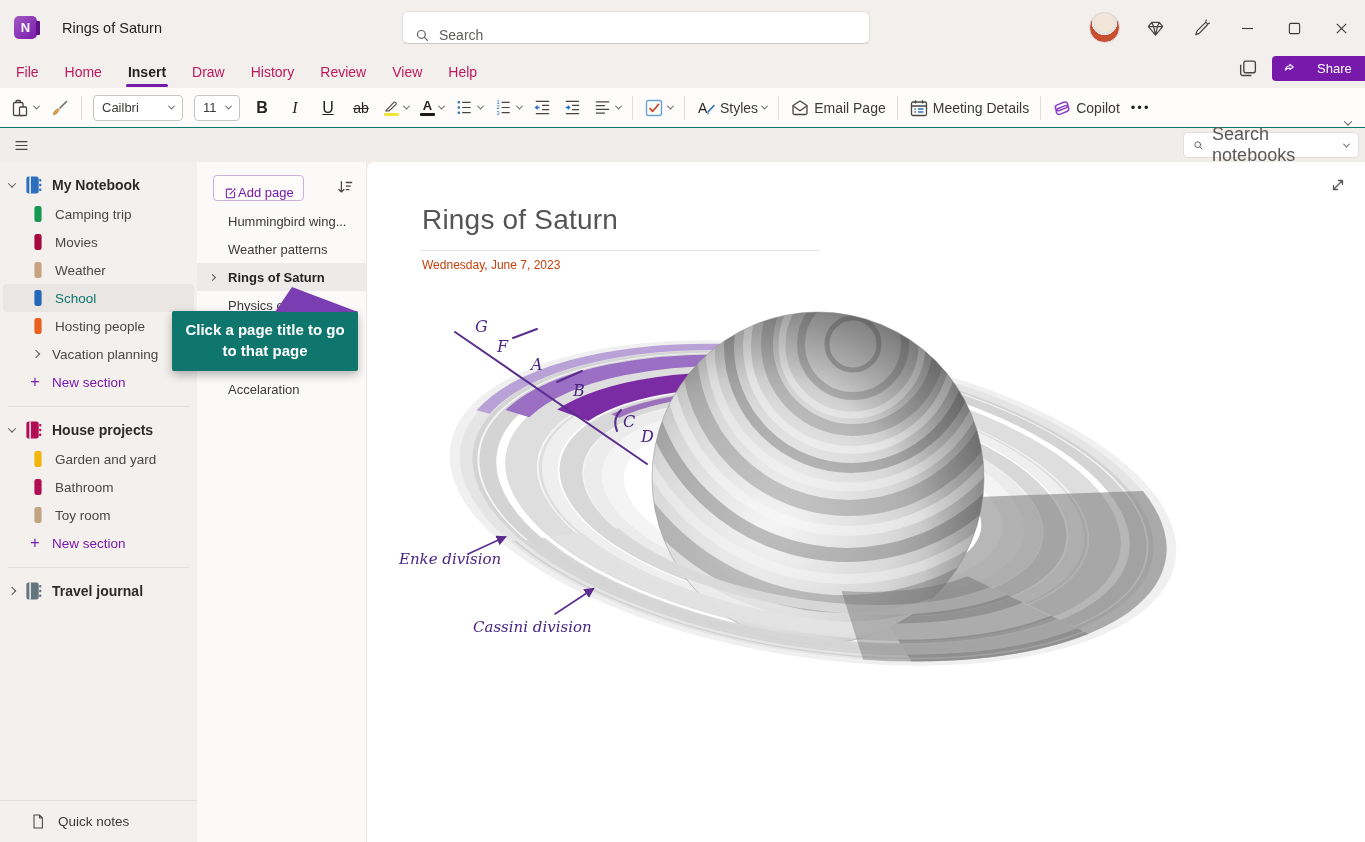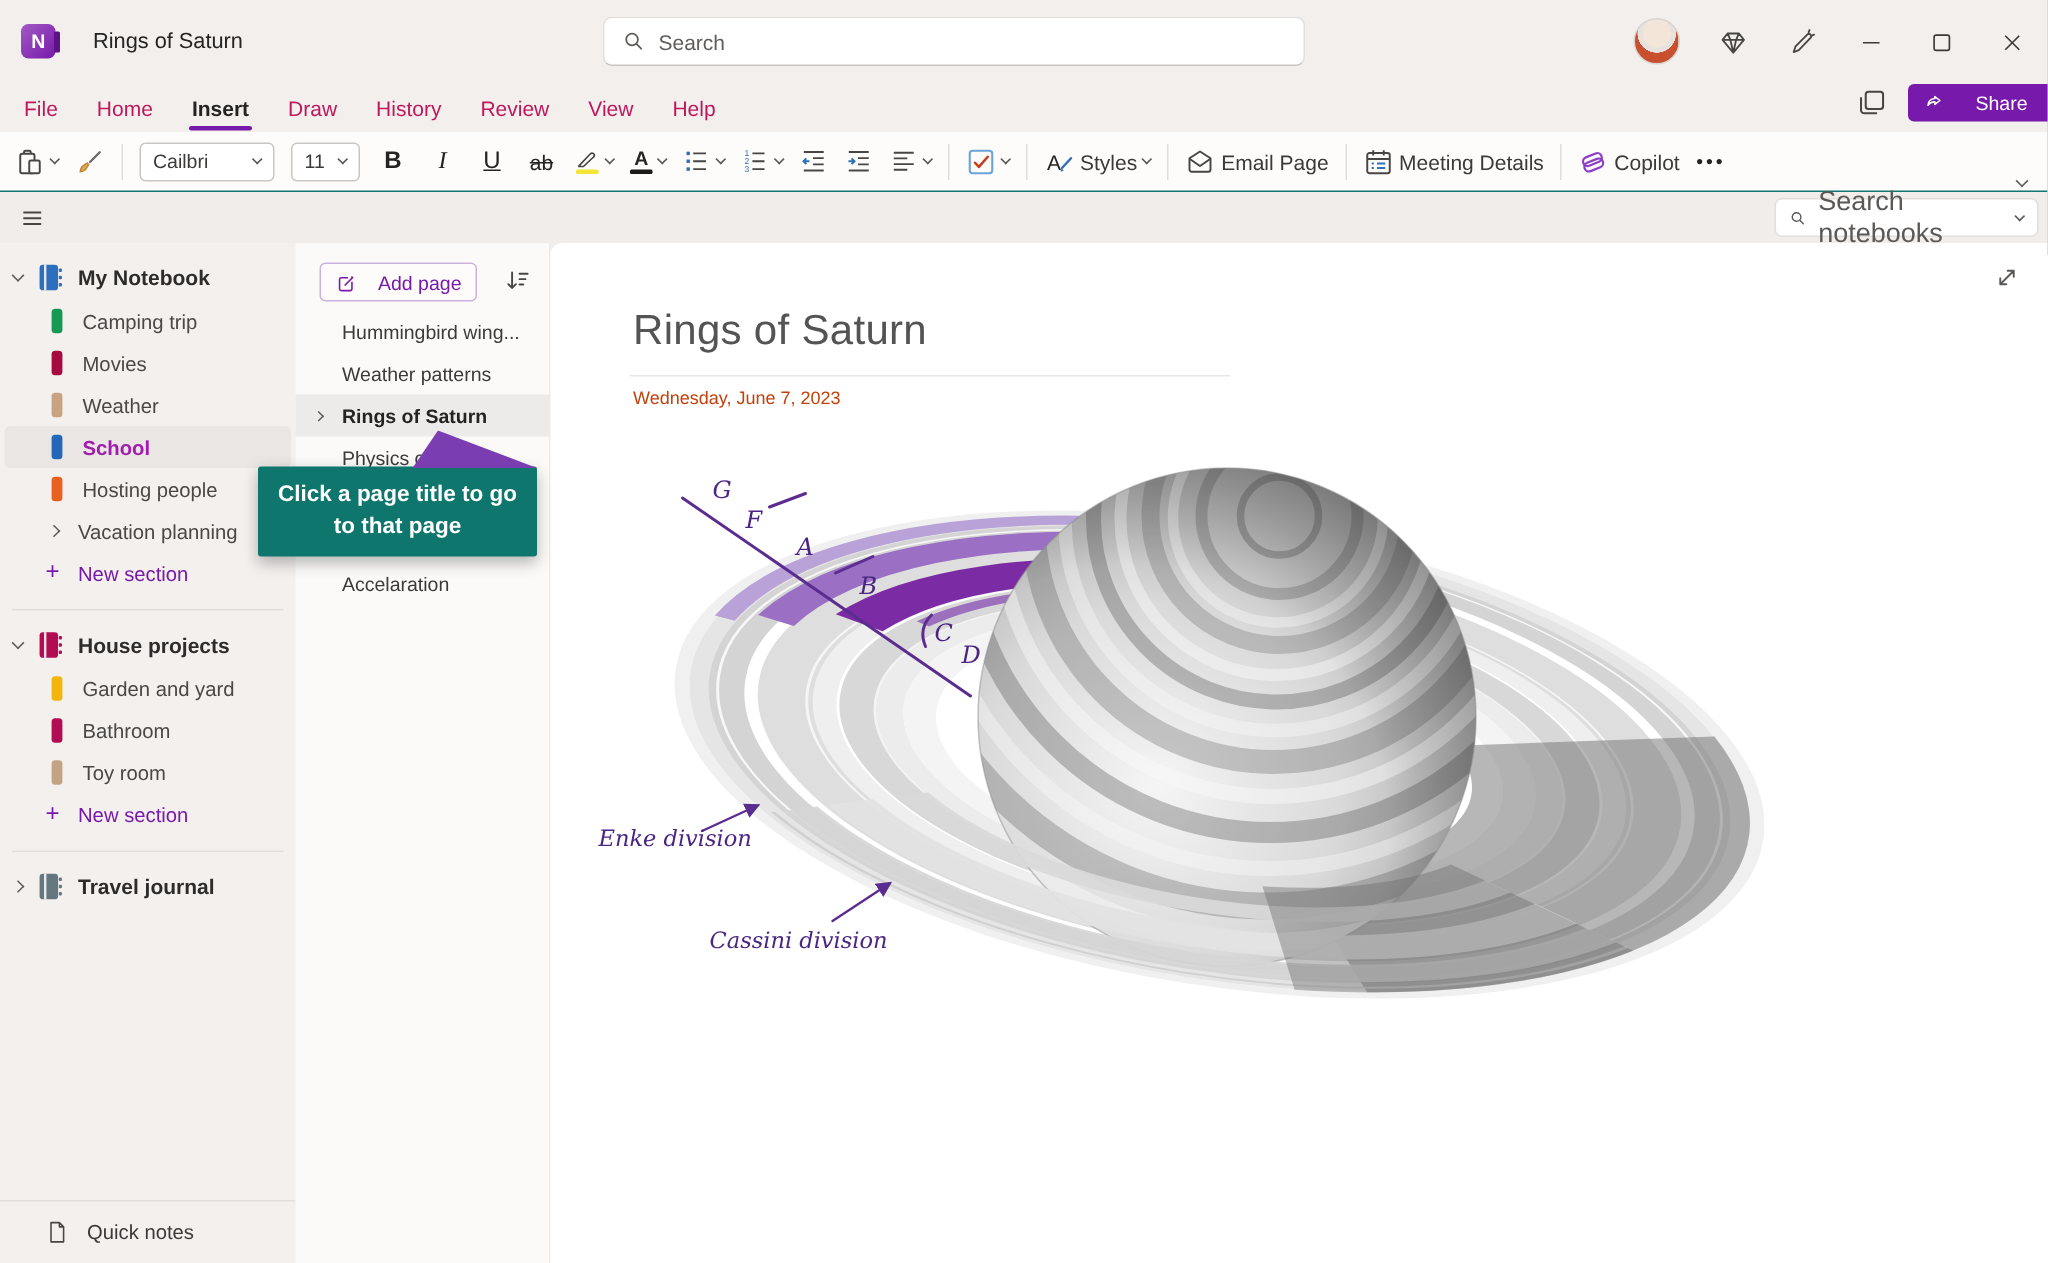--- a/index.html
+++ b/index.html
@@ -9,21 +9,21 @@
 
   
   .titlebar{position:absolute;left:0;top:0;width:1365px;height:56px;background:#f2efed}
   .applogo{position:absolute;left:14px;top:16px;width:23px;height:23px;border-radius:5px;
            background:linear-gradient(135deg,#a259c4,#7719aa);color:#fff;font-weight:bold;
            font-size:13px;display:flex;align-items:center;justify-content:center}
   .applogo::after{content:"";position:absolute;right:-3px;top:5px;width:4px;height:14px;background:#5e1287;border-radius:1px}
   .apptitle{position:absolute;left:62px;top:0;height:56px;display:flex;align-items:center;font-size:14.5px;color:#252423}
   .searchbox{position:absolute;left:402px;top:11px;width:468px;height:33px;background:#fff;
              border:1px solid #e1dfdd;border-bottom-color:#c8c6c4;border-radius:6px;
-             display:flex;align-items:center;gap:9px;padding:0 12px;color:#605e5c;font-size:14px}
+             display:flex;align-items:flex-end;gap:9px;padding:0 12px;color:#605e5c;font-size:14px}
   .avatar{position:absolute;left:1089px;top:12px;width:31px;height:31px;border-radius:50%;
           background:radial-gradient(circle at 50% 32%,#f3e6d8 0 38%,#e8e2de 39% 52%,#c9502e 53% 100%);
           border:1px solid #d8d4d0}
   .tbicon{position:absolute;top:18px;width:20px;height:20px;display:flex;align-items:center;justify-content:center}
 
   
   .menubar{position:absolute;left:0;top:56px;width:1365px;height:32px;background:#f2efed;
            display:flex;align-items:center;padding-left:14px;gap:22px}
   .mitem{font-size:14px;color:#be185d;padding:4px 2px;position:relative;cursor:default}
   .mitem.active{font-weight:700;color:#252423}
@@ -54,33 +54,33 @@
   .searchnb{position:absolute;right:6px;top:4px;width:176px;height:26px;background:#fff;border:1px solid #e1dfdd;
             border-radius:5px;display:flex;align-items:center;gap:8px;padding:0 9px;font-size:18px;color:#5b5957}
   .searchnb .chev{margin-left:auto}
 
   
   .sidebar{position:absolute;left:0;top:162px;width:197px;height:680px;background:#f3f0ee;font-size:13.5px}
   .nbheader{display:flex;align-items:center;gap:9px;height:30px;padding-left:9px;font-weight:700;color:#2d2c2b;font-size:14px;margin-top:8px}
   .nbheader .chev{flex:0 0 auto}
   .nbicon{width:19px;height:20px;flex:0 0 auto}
   .secrow{display:flex;align-items:center;gap:12px;height:28px;padding-left:30px;color:#4a4846;margin:0 3px;border-radius:4px}
-  .secrow.selected{background:#e9e6e3;color:#a21caf;font-weight:700}
+  .secrow.selected{background:#e9e6e3;color:#0f766e;font-weight:400}
   .secrow .tab{width:10px;height:18px;flex:0 0 auto}
   .secrow.grouprow{gap:13px}
   .newsection{display:flex;align-items:center;gap:12px;height:28px;padding-left:30px;color:#7719aa}
   .plus{font-size:16px;line-height:1;width:10px;text-align:center}
   .sdivider{height:1px;background:#e1dedb;margin:10px 8px 2px 8px}
   .quick{position:absolute;left:0;bottom:0;width:197px;height:42px;border-top:1px solid #e1dedb;
          display:flex;align-items:center;gap:12px;padding-left:30px;color:#3b3a39;background:#f3f0ee}
 
   
   .pages{position:absolute;left:197px;top:162px;width:170px;height:680px;background:#fbfaf9;border-right:1px solid #ecebe9}
   .addpage{position:absolute;left:16px;top:13px;height:26px;padding:0 9px;border:1px solid #c9b3de;border-radius:4px;
-           background:#fdfcfb;color:#7719aa;font-size:13px;display:flex;align-items:center;gap:14px}
+           background:#fdfcfb;color:#7719aa;font-size:13px;display:flex;align-items:flex-end;gap:0}
   .sorticon{position:absolute;right:12px;top:16px;width:18px;height:18px}
   .pagelist{position:absolute;left:0;top:45px;width:170px}
   .prow{display:flex;align-items:center;height:28px;padding-left:31px;font-size:13px;color:#3b3a39;position:relative}
   .prow.selected{background:#edebe9;color:#252423;font-weight:600}
   .prow.selected .chev{position:absolute;left:13px}
   .pspacer{height:56px}
 
   
   .content{position:absolute;left:367px;top:162px;width:998px;height:680px;background:#fff;border-radius:8px 0 0 0}
   .expand{position:absolute;right:18px;top:14px;width:18px;height:18px}

